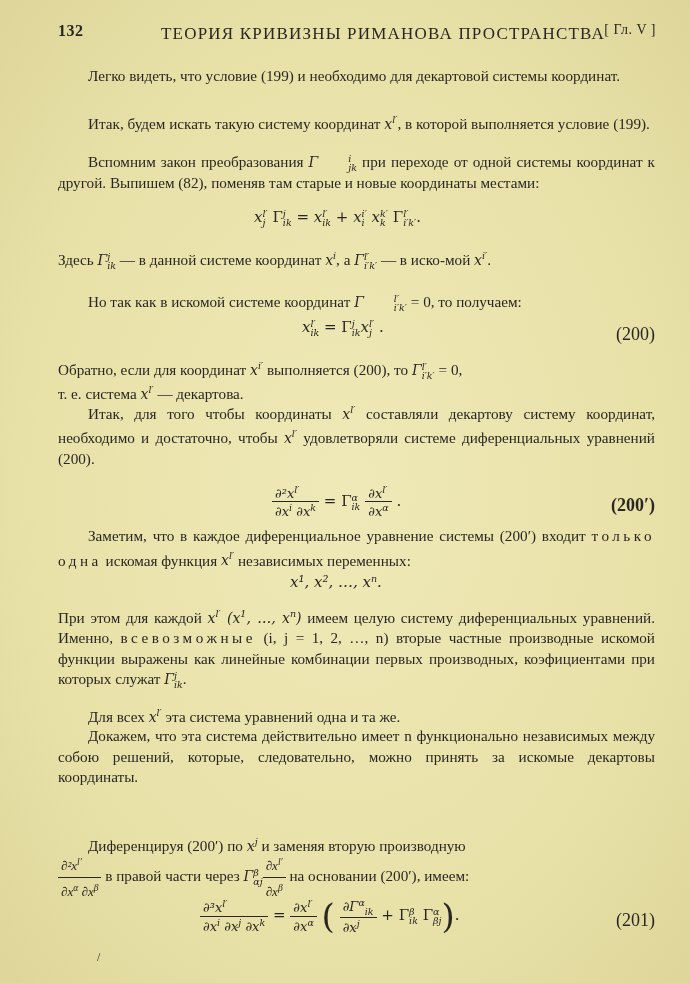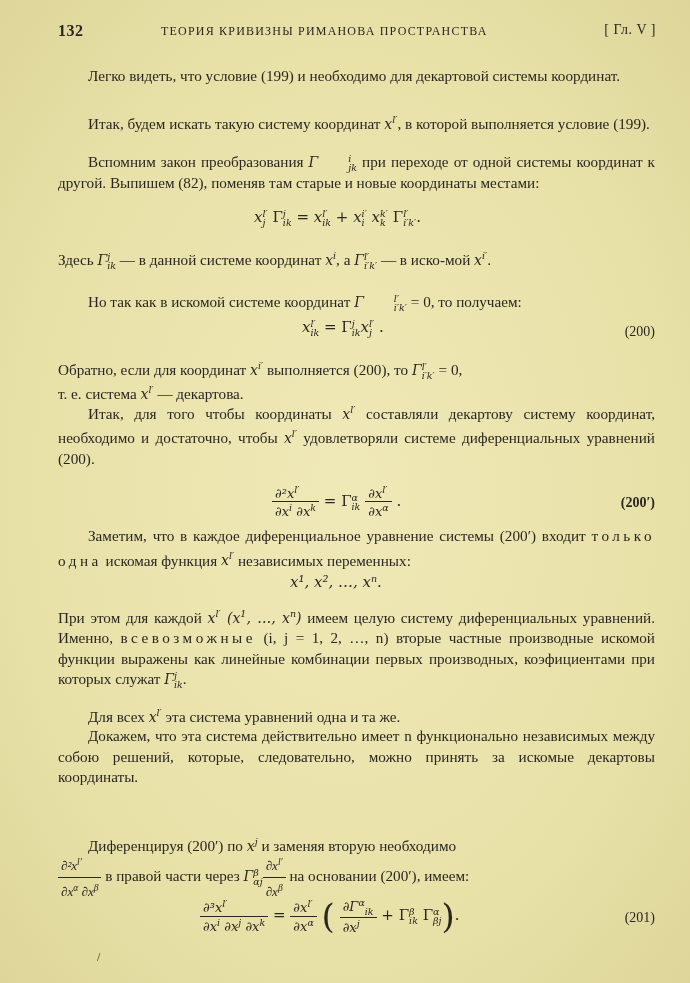--- a/index.html
+++ b/index.html
@@ -10,34 +10,34 @@
     color:#2a2622;
     font-family:"Liberation Serif", "DejaVu Serif", serif;
     position:relative;
   }
   .page { position:absolute; left:0; top:0; width:690px; height:983px; }
   .header {
     position:absolute; top:22px; left:58px; right:34px; height:22px;
     font-size:16px; letter-spacing:0.5px;
   }
   .header .num { position:absolute; left:0; top:0; font-weight:bold; }
-  .header .title { position:absolute; left:103px; top:2px; font-size:12px; letter-spacing:1.2px;text-align:right; }
+  .header .title { position:absolute; left:103px; top:2px; font-size:17px; letter-spacing:1.2px;text-align:right; }
   .header .chap { position:absolute; right:0; top:0; font-size:14px; }
   .para {
     position:absolute; left:58px; width:597px;
     font-size:15.2px; line-height:20.6px; text-align:justify;
   }
   .para.indent { text-indent:30px; }
   .sp { letter-spacing:3.5px; }
   i.m { font-family:"DejaVu Serif", serif; font-style:italic; font-size:14px; }
   .formula {
     position:absolute; font-family:"DejaVu Serif", serif; font-size:15px; color:#2a2622;
   }
   .eqnum {
-    position:absolute; right:35px; font-size:14px; font-family:"Liberation Serif", serif;
+    position:absolute; right:35px; font-size:18px; font-family:"Liberation Serif", serif;
   }
   sup, sub { font-size:9.5px; font-style:italic; }
   .supsub { display:inline-block; vertical-align:middle; line-height:9px; font-size:9.5px; font-style:italic; text-align:left; }
   .supsub span { display:block; }
   .frac { display:inline-block; vertical-align:middle; text-align:left; }
   .frac .n { display:block; padding:0 3px; font-size:13px; font-style:italic; }
   .frac .d { display:block; border-top:1px solid #2a2622; padding:0 3px; font-size:13px; font-style:italic; }
   .paren { font-size:34px; vertical-align:middle; font-weight:lighter; }
   .mark { position:absolute; color:#2a2622; }
 </style>
@@ -111,21 +111,21 @@
   <div class="para indent" style="top:726px;">
     <span>Докажем, что эта система действительно имеет n функционально независимых между собою решений, которые, следовательно, можно принять за искомые декартовы координаты.</span>
   </div>
 
   <div class="para indent" style="top:703px;">
     <span>Для всех </span><i class="m">x<sup>l′</sup></i><span> эта система уравнений одна и та же.</span>
   </div>
 
 
   <div class="para indent" style="top:832px;">
-    <span>Диференцируя (200′) по </span><i class="m">x<sup>j</sup></i><span> и заменяя вторую необходимо</span>
+    <span>Диференцируя (200′) по </span><i class="m">x<sup>j</sup></i><span> и заменяя вторую производную</span>
   </div>
   <div class="para" style="top:852px;">
     <span class="frac"><span class="n">∂²x<sup>l′</sup></span><span class="d">∂x<sup>α</sup> ∂x<sup>β</sup></span></span><span> в правой части через </span><i class="m">Γ<span class="supsub"><span>β</span><span>αj</span></span></i><span class="frac"><span class="n">∂x<sup>l′</sup></span><span class="d">∂x<sup>β</sup></span></span><span> на основании (200′), имеем:</span>
   </div>
 
   <div class="formula" style="top:896px; left:200px;">
     <span class="frac"><span class="n">∂³x<sup>l′</sup></span><span class="d">∂x<sup>i</sup> ∂x<sup>j</sup> ∂x<sup>k</sup></span></span>
     = <span class="frac"><span class="n">∂x<sup>l′</sup></span><span class="d">∂x<sup>α</sup></span></span>
     <span class="paren">(</span>
     <span class="frac"><span class="n">∂Γ<sup>α</sup><sub>ik</sub></span><span class="d">∂x<sup>j</sup></span></span>

